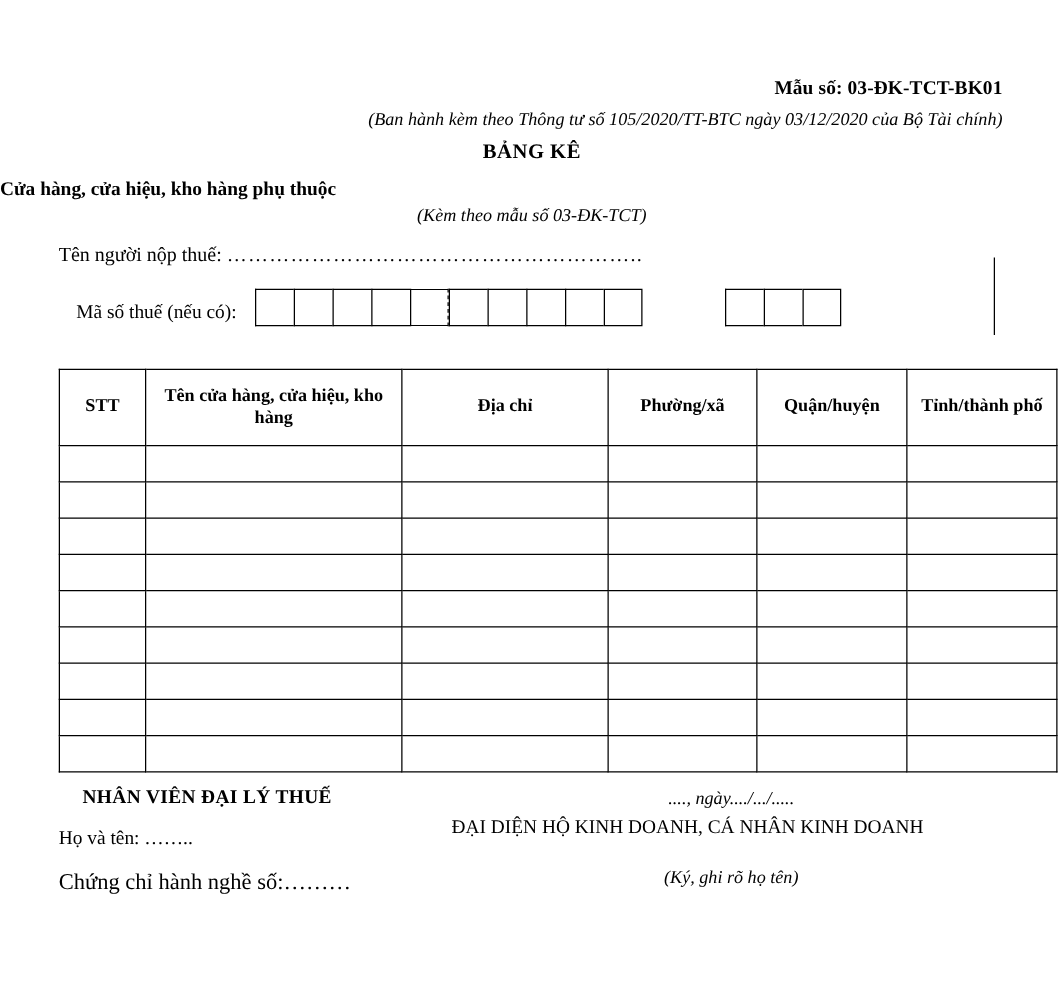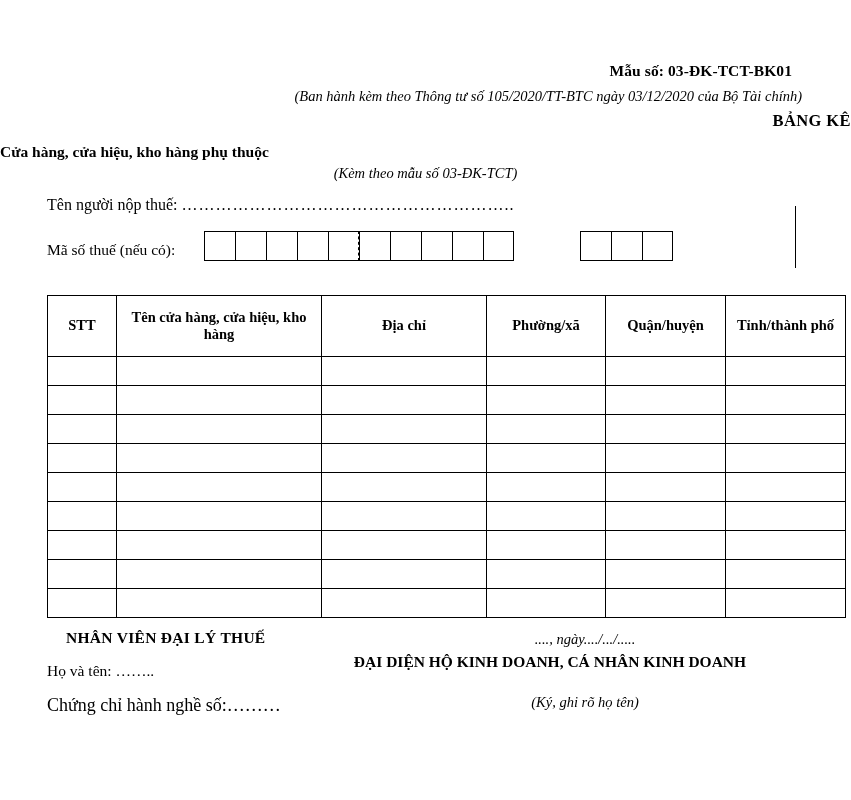--- a/index.html
+++ b/index.html
@@ -18,41 +18,41 @@
   .page {
     position: relative;
     width: 851px;
     height: 800px;
     box-sizing: border-box;
     padding: 0;
   }
   .form-code {
     position: absolute;
     top: 62px;
-    right: 59px;
+    right: 49px;
     font-size: 15.5px;
     font-weight: bold;
     letter-spacing: 0.1px;
     white-space: nowrap;
   }
   .issue-note {
     position: absolute;
     top: 88px;
     right: 49px;
     font-size: 14.5px;
     font-style: italic;
     white-space: nowrap;
     margin-left: 32px;
   }
   .doc-title {
     position: absolute;
     top: 111px;
     left: 0;
     width: 851px;
-    text-align: right;
+    text-align: center;
     font-size: 16.5px;
     font-weight: bold;
     letter-spacing: 0.4px;
   }
   .doc-subtitle {
     position: absolute;
     top: 143px;
     left: 0;
     width: 851px;
     text-align: left;
@@ -74,21 +74,21 @@
     left: 47px;
     font-size: 16px;
     white-space: nowrap;
   }
   .taxpayer-row .dots {
     letter-spacing: 1px;
   }
   .taxcode-label {
     position: absolute;
     top: 241px;
-    left: 47px;
+    left: 61px;
     font-size: 15.5px;
     white-space: nowrap;
   }
   .taxcode-boxes {
     position: absolute;
     top: 231px;
     left: 204px;
     display: flex;
   }
   .taxcode-boxes-2 {
@@ -182,21 +182,21 @@
     font-size: 14.5px;
     font-style: italic;
   }
   .sign-right-title {
     position: absolute;
     top: 652px;
     left: 340px;
     width: 420px;
     text-align: center;
     font-size: 15.5px;
-    font-weight: bold;
+    font-weight: normal;
     line-height: 1.35;
   }
   .sign-right-note {
     position: absolute;
     top: 694px;
     left: 420px;
     width: 330px;
     text-align: center;
     font-size: 14.5px;
     font-style: italic;

